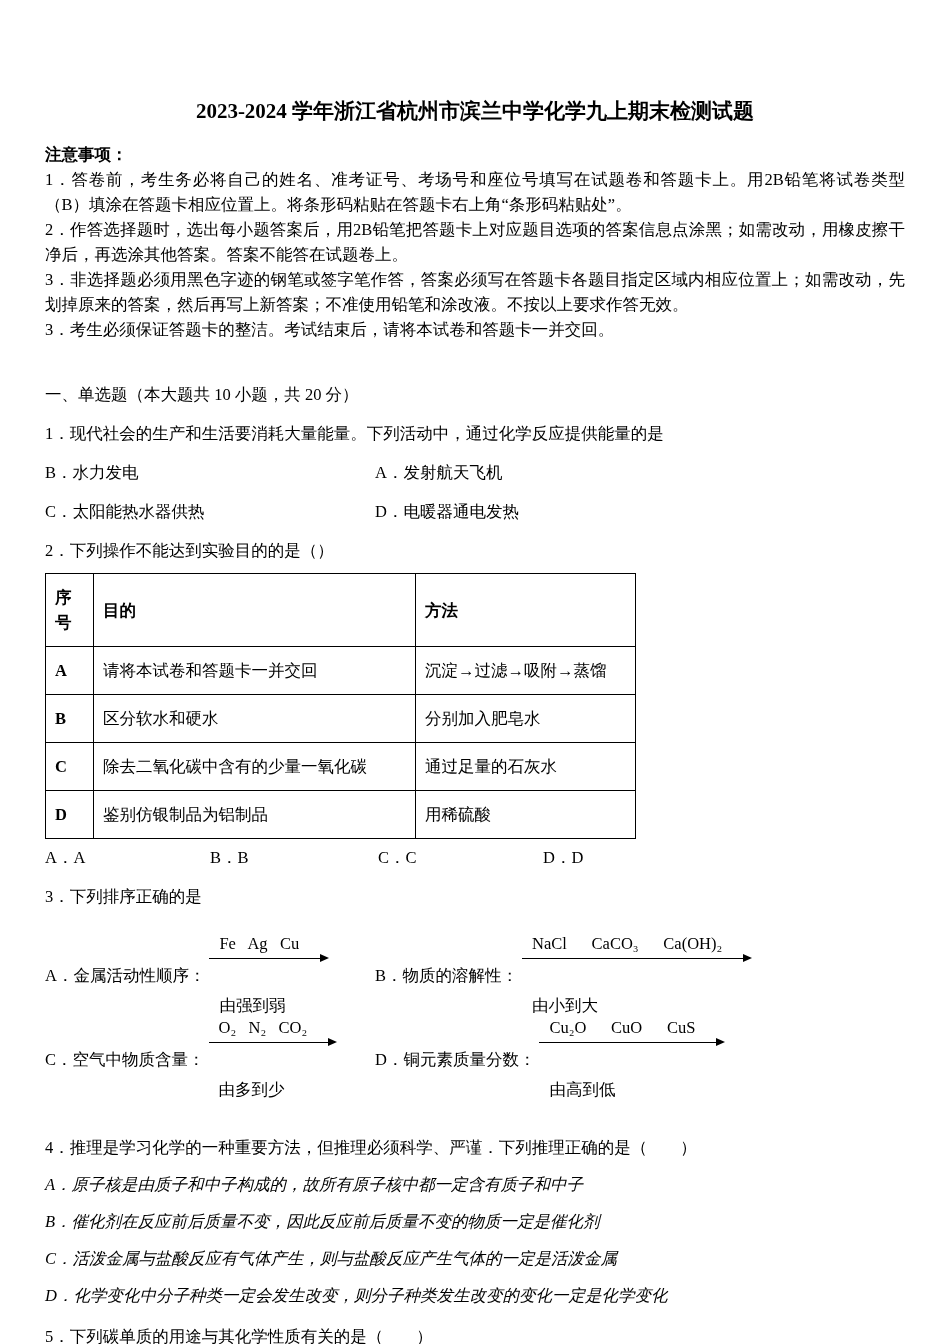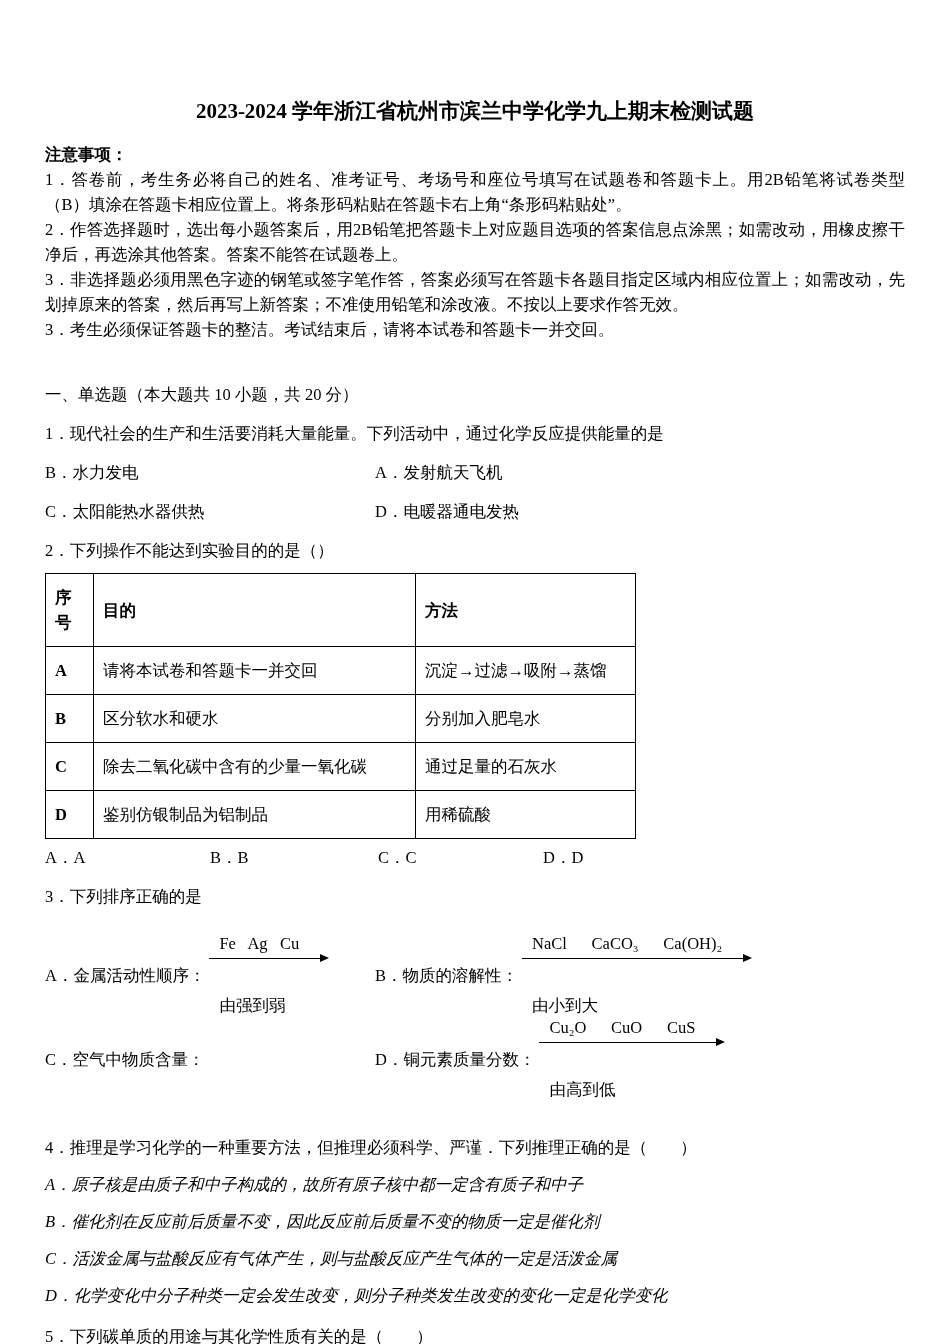--- a/index.html
+++ b/index.html
@@ -133,20 +133,25 @@
     <div class="q3opt">
       <span class="q3label">B．物质的溶解性：</span>
       <span class="seq">
         <span class="seq-top">NaCl      CaCO₃      Ca(OH)₂</span>
         <span class="seq-line"></span>
         <span class="seq-label">由小到大</span>
       </span>
     </div>
     <div class="q3opt">
       <span class="q3label">C．空气中物质含量：</span>
+      <span class="seq">
+        <span class="seq-top">O₂   N₂   CO₂</span>
+        <span class="seq-line"></span>
+        <span class="seq-label">由多到少</span>
+      </span>
     </div>
     <div class="q3opt">
       <span class="q3label">D．铜元素质量分数：</span>
       <span class="seq">
         <span class="seq-top">Cu₂O      CuO      CuS</span>
         <span class="seq-line"></span>
         <span class="seq-label">由高到低</span>
       </span>
     </div>
   </div>

